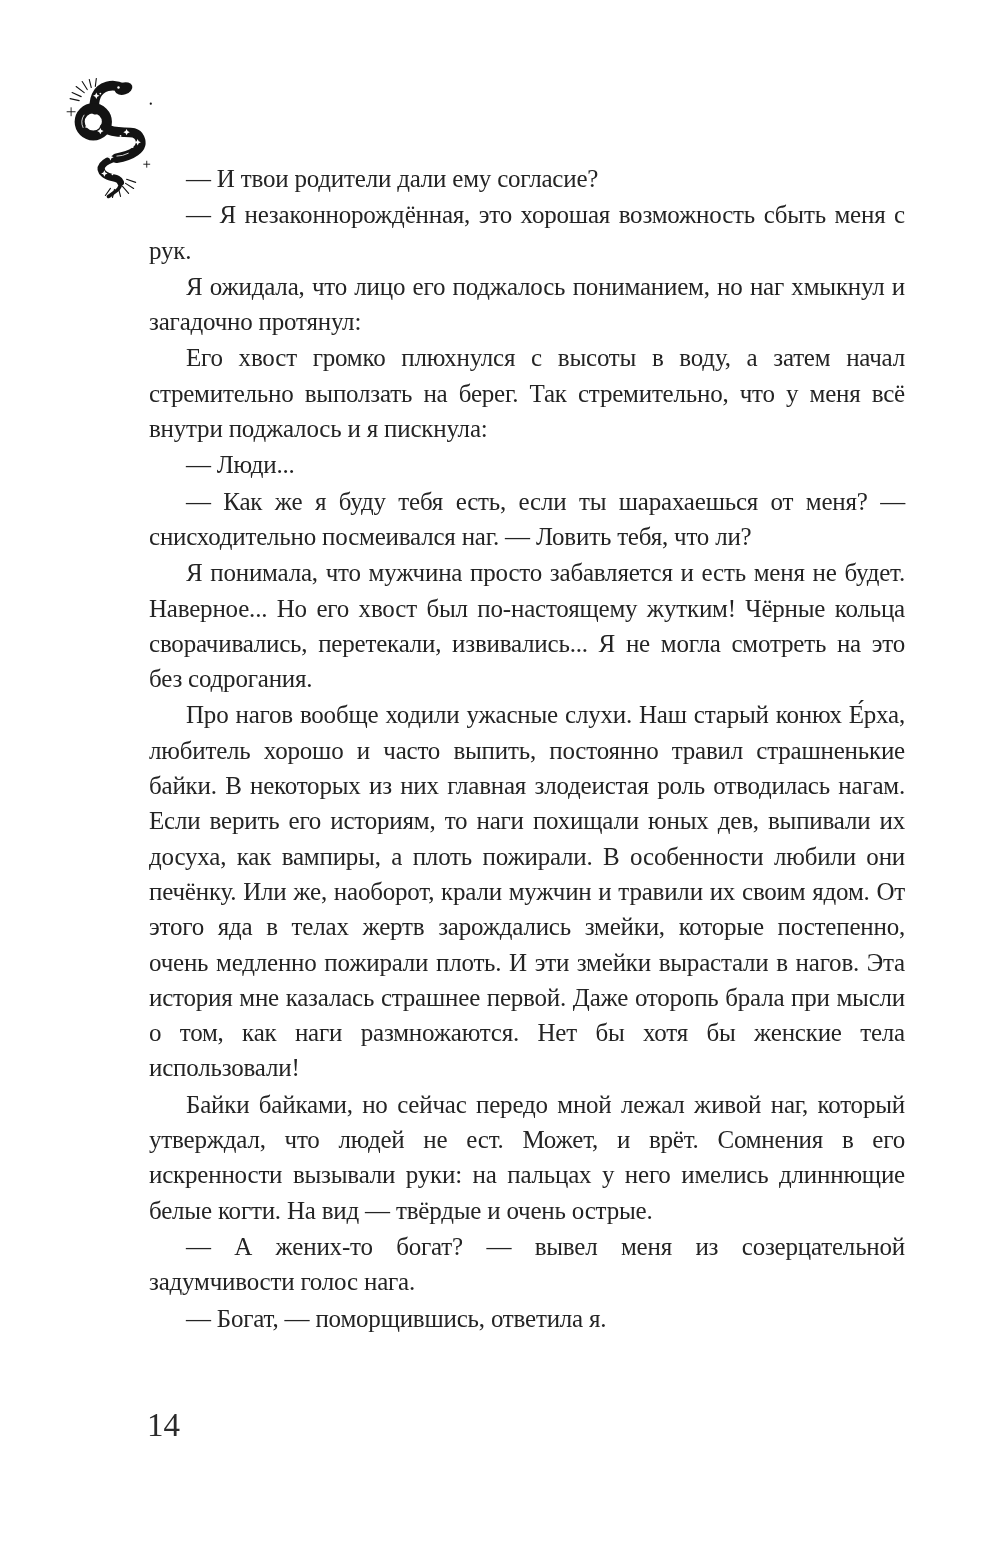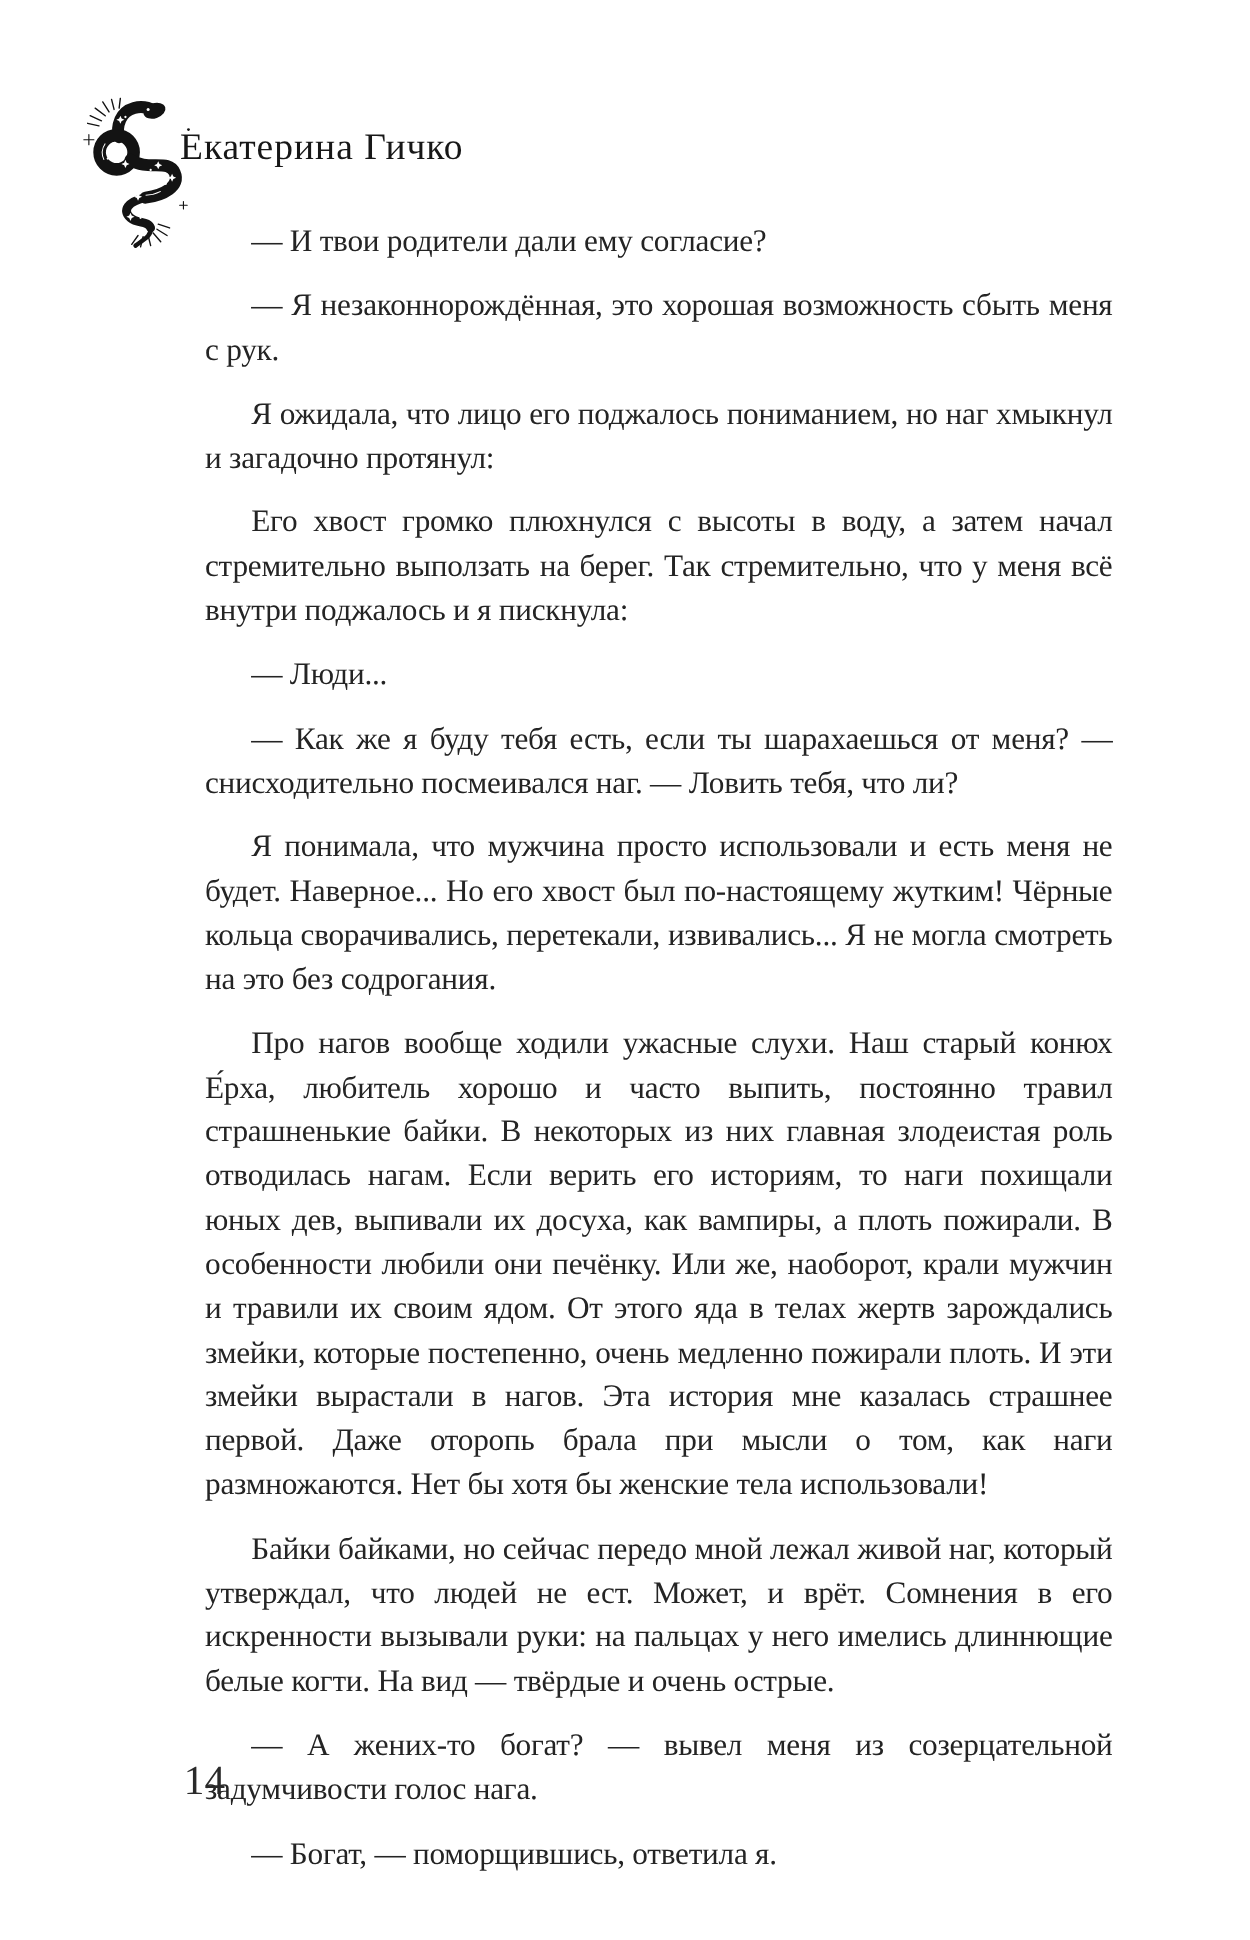--- a/index.html
+++ b/index.html
@@ -38,21 +38,21 @@
     left: 148px;
     top: 160px;
     width: 758px;
     font-size: 25px;
     line-height: 35.3px;
     text-align: justify;
     letter-spacing: -0.2px;
     color: #242424;
   }
   .text-block p {
-    margin: 16px;
+    margin: 1px;
     padding: 0;
     text-indent: 37px;
   }
   .page-number {
     position: absolute;
     left: 147px;
     top: 1407px;
     font-size: 33px;
     color: #2a2a2a;
   }
@@ -112,30 +112,29 @@
         <path d="M50 75 l1 2.2 2.2 1 -2.2 1 -1 2.2 -1 -2.2 -2.2 -1 2.2 -1 z"></path>
         <path d="M44 91 l1 2.2 2.2 1 -2.2 1 -1 2.2 -1 -2.2 -2.2 -1 2.2 -1 z"></path>
       </g>
       <g stroke="#ffffff" stroke-width="0.8" fill="none">
         <path d="M24 36 A13 13 0 0 0 23 49"></path>
         <path d="M68 74 q-6 3 -12 3"></path>
       </g>
     </svg>
   </div>
 
-  <div class="author-name">Екатерина Гичко</div>
 
   <div class="text-block">
     <p>— И твои родители дали ему согласие?</p>
     <p>— Я незаконнорождённая, это хорошая возможность сбыть меня с рук.</p>
     <p>Я ожидала, что лицо его поджалось пониманием, но наг хмыкнул и загадочно протянул:</p>
     <p>Его хвост громко плюхнулся с высоты в воду, а затем начал стремительно выползать на берег. Так стремительно, что у меня всё внутри поджалось и я пискнула:</p>
     <p>— Люди...</p>
     <p>— Как же я буду тебя есть, если ты шарахаешься от меня? — снисходительно посмеивался наг. — Ловить тебя, что ли?</p>
-    <p>Я понимала, что мужчина просто использовали и есть меня не будет. Наверное... Но его хвост был по-настоящему жутким! Чёрные кольца сворачивались, перетекали, извивались... Я не могла смотреть на это без содрогания.</p>
+    <p>Я понимала, что мужчина просто забавляется и есть меня не будет. Наверное... Но его хвост был по-настоящему жутким! Чёрные кольца сворачивались, перетекали, извивались... Я не могла смотреть на это без содрогания.</p>
     <p>Про нагов вообще ходили ужасные слухи. Наш старый конюх Е́рха, любитель хорошо и часто выпить, постоянно травил страшненькие байки. В некоторых из них главная злодеистая роль отводилась нагам. Если верить его историям, то наги похищали юных дев, выпивали их досуха, как вампиры, а плоть пожирали. В особенности любили они печёнку. Или же, наоборот, крали мужчин и травили их своим ядом. От этого яда в телах жертв зарождались змейки, которые постепенно, очень медленно пожирали плоть. И эти змейки вырастали в нагов. Эта история мне казалась страшнее первой. Даже оторопь брала при мысли о том, как наги размножаются. Нет бы хотя бы женские тела использовали!</p>
     <p>Байки байками, но сейчас передо мной лежал живой наг, который утверждал, что людей не ест. Может, и врёт. Сомнения в его искренности вызывали руки: на пальцах у него имелись длиннющие белые когти. На вид — твёрдые и очень острые.</p>
     <p>— А жених-то богат? — вывел меня из созерцательной задумчивости голос нага.</p>
     <p>— Богат, — поморщившись, ответила я.</p>
   </div>
 
   <div class="page-number">14</div>
 
 </div>
 

